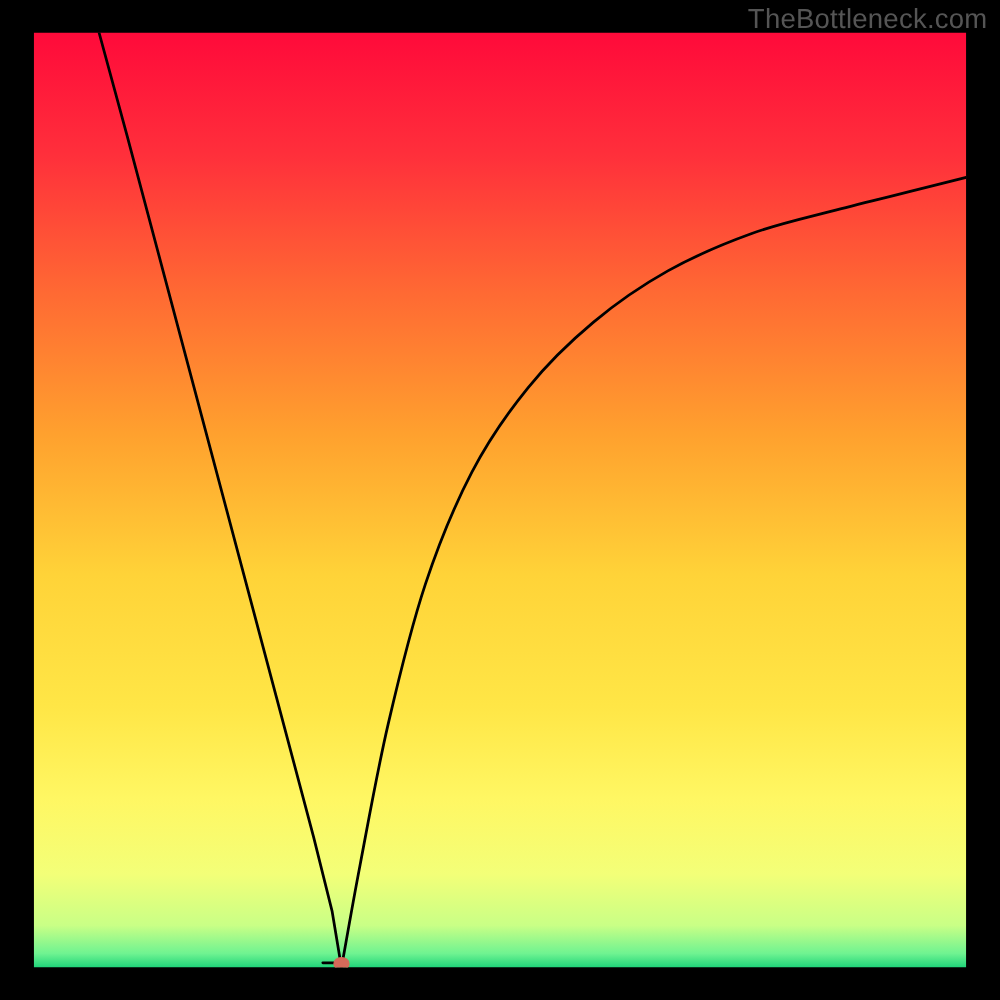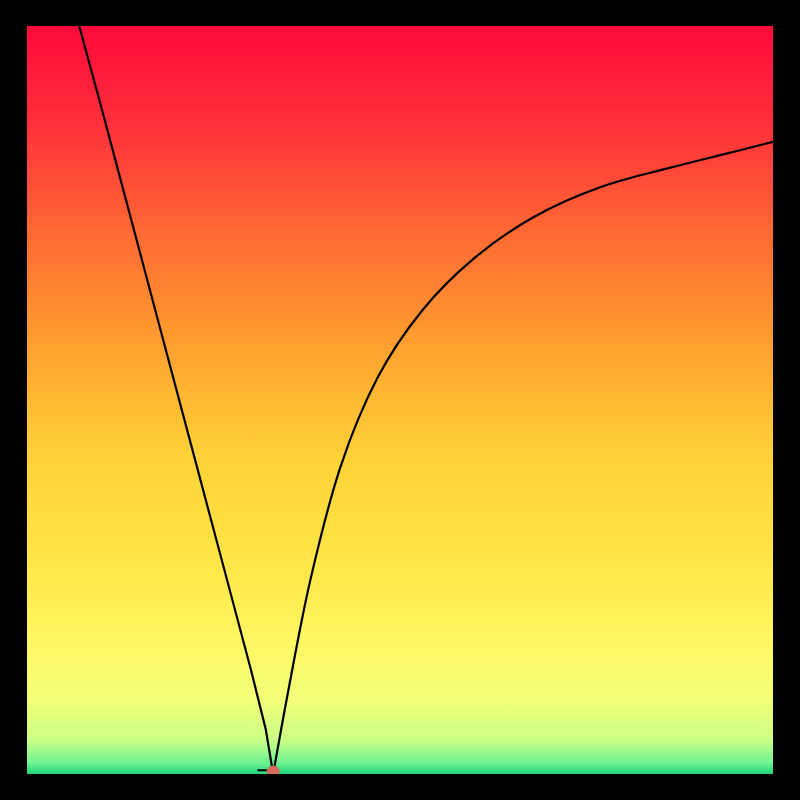--- a/index.html
+++ b/index.html
@@ -47,20 +47,21 @@
   }
   .marker {
     fill: #d66a5a;
     stroke: #d66a5a;
   }
 </style>
 </head>
 <body>
 
 <div class="stage">
+  <div class="watermark">TheBottleneck.com</div>
 
   <svg class="plot" viewBox="0 0 746 748" preserveAspectRatio="none">
     <defs>
       <linearGradient id="bg-grad" x1="0" y1="0" x2="0" y2="1">
           <stop offset="0.00%" stop-color="#ff0a3a"></stop>
           <stop offset="13.00%" stop-color="#ff2f3b"></stop>
           <stop offset="28.00%" stop-color="#ff6a33"></stop>
           <stop offset="43.00%" stop-color="#ffa12e"></stop>
           <stop offset="58.00%" stop-color="#ffd338"></stop>
           <stop offset="72.00%" stop-color="#ffe646"></stop>

